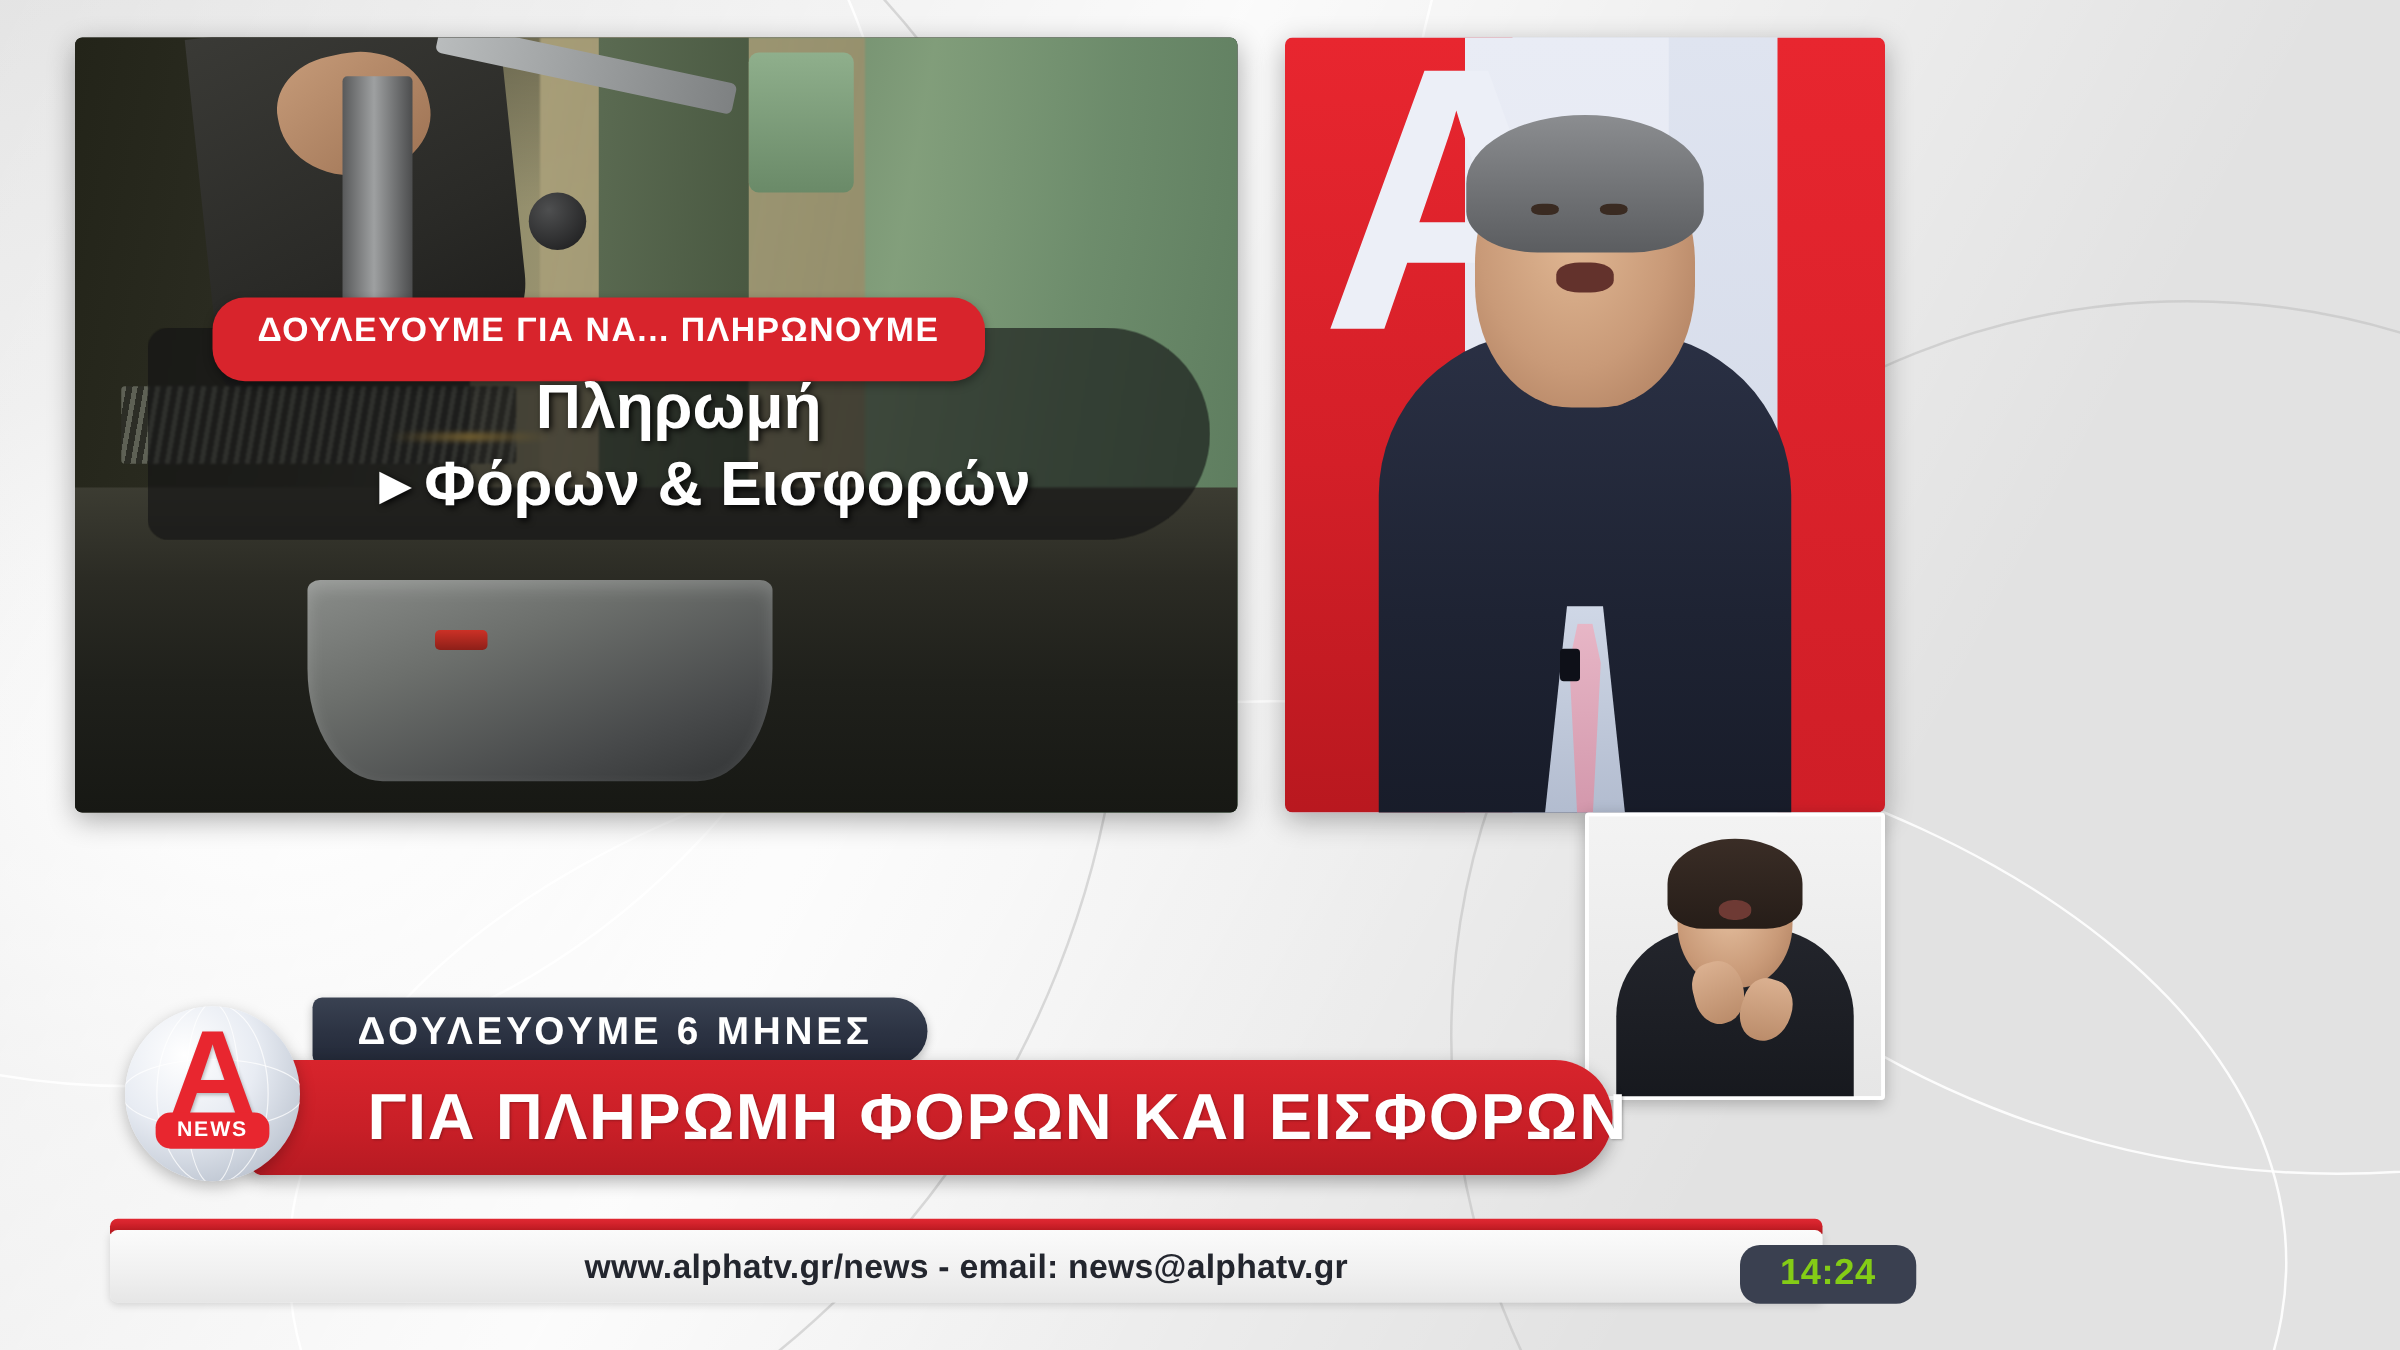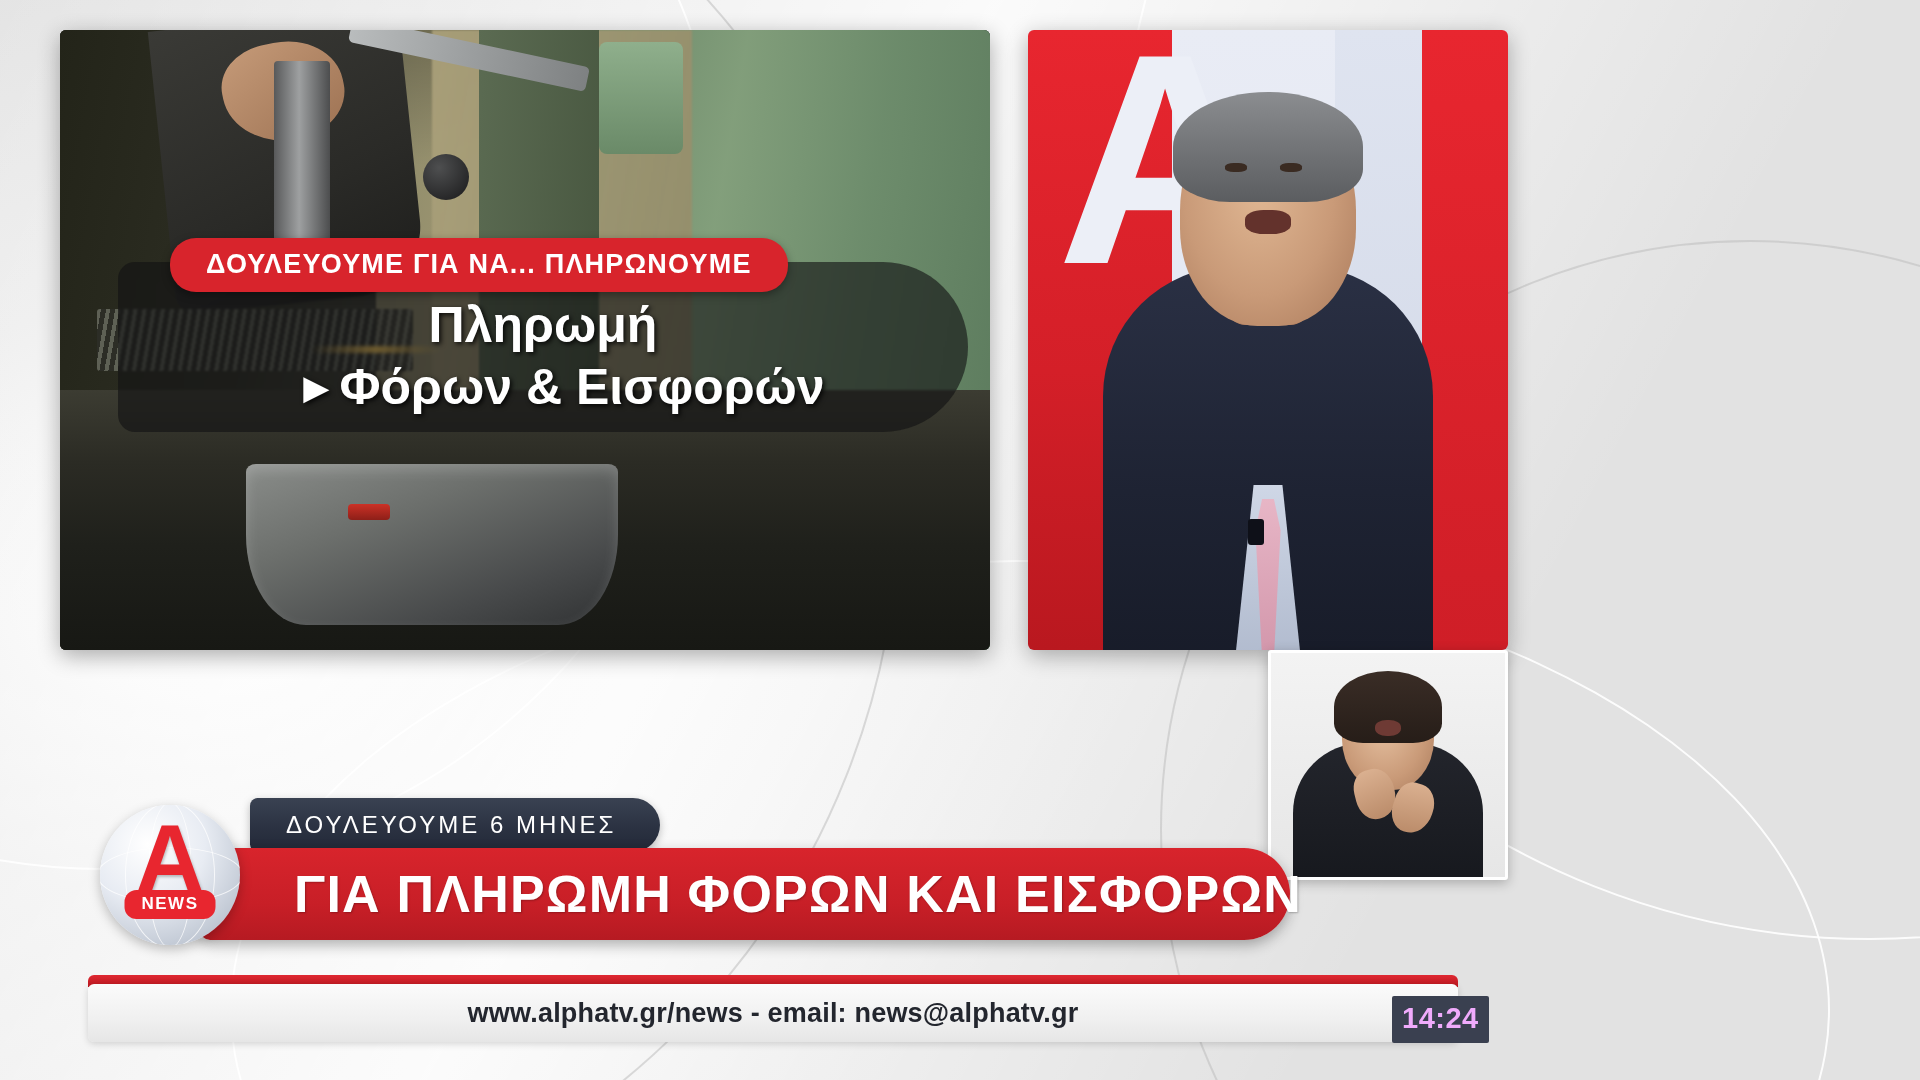--- a/index.html
+++ b/index.html
@@ -146,21 +146,21 @@
     width: 850px; height: 170px;
     background: rgba(18,18,20,.62);
     border-radius: 18px 90px 90px 18px;
     backdrop-filter: blur(1px);
   }
   #vid-kicker {
     position: absolute; left: 170px; top: 238px;
     background: #d8242c;
     color: #ffffff;
     border-radius: 26px;
-    padding: 11px 36px 12px 36px;
+    padding: 11px 36px 25px 36px;
     font-size: 27px; font-weight: 700; letter-spacing: 1.2px;
     box-shadow: 0 3px 8px rgba(0,0,0,.35);
     white-space: nowrap;
   }
   #vid-line1 {
     position: absolute; left: 118px; top: 296px; width: 850px;
     text-align: center;
     color: #ffffff; font-size: 50px; font-weight: 700;
     text-shadow: 2px 2px 5px rgba(0,0,0,.85);
   }
@@ -339,21 +339,21 @@
     position: absolute;
     left: 250px; top: 798px;
     height: 54px;
     background: linear-gradient(180deg,#3a4252 0%, #2b3242 55%, #222837 100%);
     border-radius: 8px 28px 28px 8px;
     display: flex; align-items: center;
     padding: 0 44px 0 36px;
     box-shadow: 0 3px 8px rgba(0,0,0,.25);
   }
   #kicker-bar .txt {
-    color: #ffffff; font-size: 24px; font-weight: 400; letter-spacing: 3px;
+    color: #ffffff; font-size: 31px; font-weight: 700; letter-spacing: 3px;
     white-space: nowrap;
   }
   #headline-bar {
     position: absolute;
     left: 200px; top: 848px;
     width: 1090px; height: 92px;
     background: linear-gradient(180deg,#d8242c 0%, #c81f27 60%, #b61a22 100%);
     border-radius: 10px 46px 46px 10px;
     display: flex; align-items: center;
     padding-left: 94px;
@@ -407,23 +407,23 @@
     width: 1370px; height: 12px;
     background: linear-gradient(180deg,#e02832,#b9181f);
     border-radius: 6px 6px 0 0;
   }
   #footer-text {
     color: #23262e; font-size: 27px; font-weight: 700; letter-spacing: .2px;
     white-space: nowrap;
   }
   #clock {
     position: absolute; left: 1392px; top: 996px;
-    background: #3a4050; color: #f0abfc;
+    background: #3a4050; color: #84cc16;
     font-size: 29px; font-weight: 700; letter-spacing: .5px;
-    padding: 6px 10px 8px; border-radius: 2px;
+    padding: 6px 32px 8px; border-radius: 16px;
   }
 </style>
 </head>
 <body>
 
 <div id="bg">
   <div class="swoosh sw1"></div>
   <div class="swoosh sw2 d"></div>
   <div class="swoosh sw3"></div>
   <div class="swoosh sw4 d"></div>

